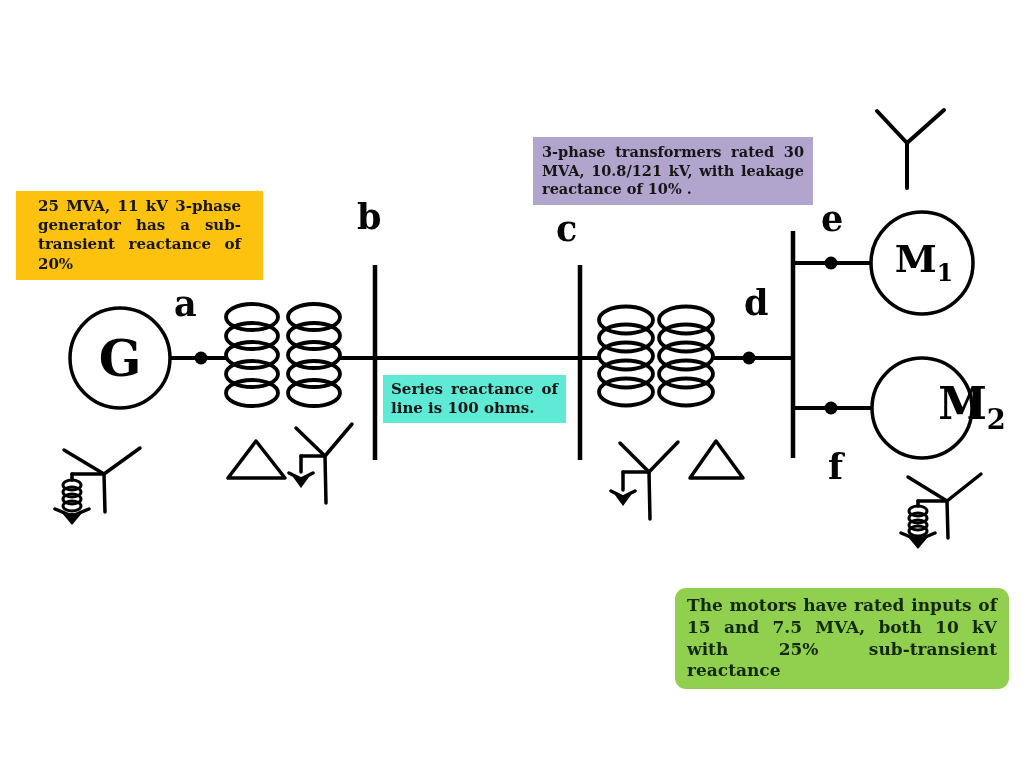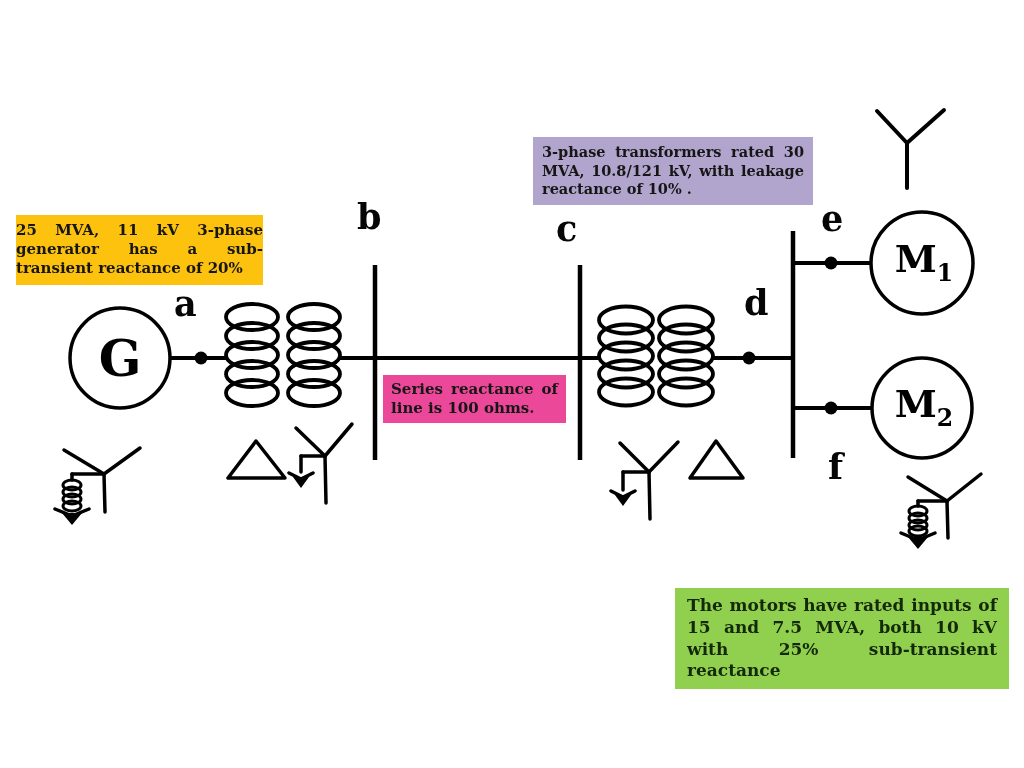--- a/index.html
+++ b/index.html
@@ -9,24 +9,24 @@
   svg { position: absolute; left: 0; top: 0; }
 
   .note {
     position: absolute;
     font-family: "DejaVu Serif", serif;
     font-weight: 700;
     color: #161616;
     text-align: justify;
     line-height: 1.28;
   }
-  .note-generator    { left: 16px;  top: 215px; width: 247px; font-size: 15px; padding: 6px 0; }
+  .note-generator    { left: 16px;  top: 191px; width: 247px; font-size: 15px; padding: 6px 22px; }
   .note-transformers { left: 533px; top: 137px; width: 280px; font-size: 14.5px; padding: 6px 9px; }
   .note-line         { left: 383px; top: 375px; width: 183px; font-size: 15px; padding: 5px 8px; }
-  .note-motors       { left: 675px; top: 588px; width: 334px; font-size: 17px; padding: 7px 12px; color: #14290a; }
+  .note-motors       { left: 675px; top: 588px; width: 334px; font-size: 17px; padding: 7px 12px; color: #14290a; border-radius: 11px; }
 
   .nodelabel {
     position: absolute;
     font-family: "DejaVu Serif", serif;
     font-weight: 700;
     font-size: 35px;
     color: #060606;
     line-height: 1;
   }
   .lbl-a { left: 174px; top: 286px; }
@@ -40,21 +40,21 @@
     position: absolute;
     transform: translate(-50%, -50%);
     font-family: "DejaVu Serif", serif;
     font-weight: 700;
     color: #000000;
     line-height: 1;
     white-space: nowrap;
   }
   .lbl-G  { left: 120px; top: 359px; font-size: 50px; }
   .lbl-M1 { left: 924px; top: 263px; font-size: 38px; }
-  .lbl-M2 { left: 924px; top: 408px; font-size: 38px; }
+  .lbl-M2 { left: 972px; top: 408px; font-size: 44px; }
   .machine-label sub { font-size: 0.62em; }
 </style>
 </head>
 <body>
 
 <div id="stage">
 
   <svg width="1024" height="768" viewBox="0 0 1024 768">
     <g stroke="#000" fill="none" stroke-width="4">
 
@@ -221,21 +221,21 @@
         </g>
       </g>
 
     </g>
   </svg>
 
   <div class="note note-generator" style="background-color: rgb(253, 194, 14);">25 MVA, 11 kV 3-phase generator has a sub-transient reactance of 20%</div>
 
   <div class="note note-transformers" style="background-color: rgb(177, 164, 205);">3-phase transformers rated 30 MVA, 10.8/121 kV, with leakage reactance of 10% .</div>
 
-  <div class="note note-line" style="background-color: #ec4899;">Series reactance of line is 100 ohms.</div>
+  <div class="note note-line" style="background-color: #5eead4;">Series reactance of line is 100 ohms.</div>
 
   <div class="note note-motors" style="background-color: rgb(144, 208, 78);">The motors have rated inputs of 15 and 7.5 MVA, both 10 kV with 25% sub-transient reactance</div>
 
   <span class="nodelabel lbl-a">a</span>
   <span class="nodelabel lbl-b">b</span>
   <span class="nodelabel lbl-c">c</span>
   <span class="nodelabel lbl-d">d</span>
   <span class="nodelabel lbl-e">e</span>
   <span class="nodelabel lbl-f">f</span>
 

